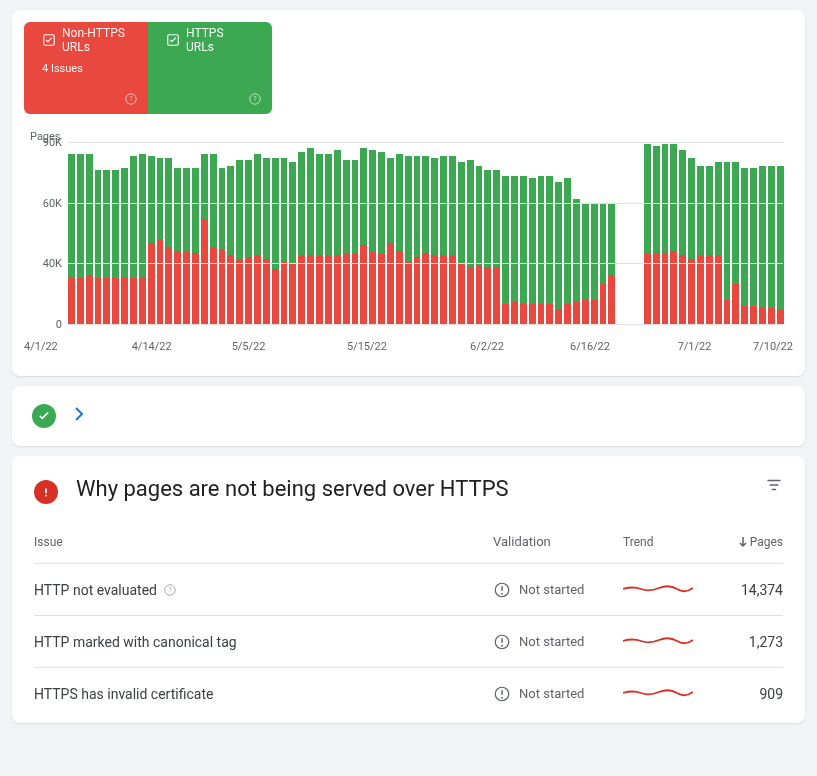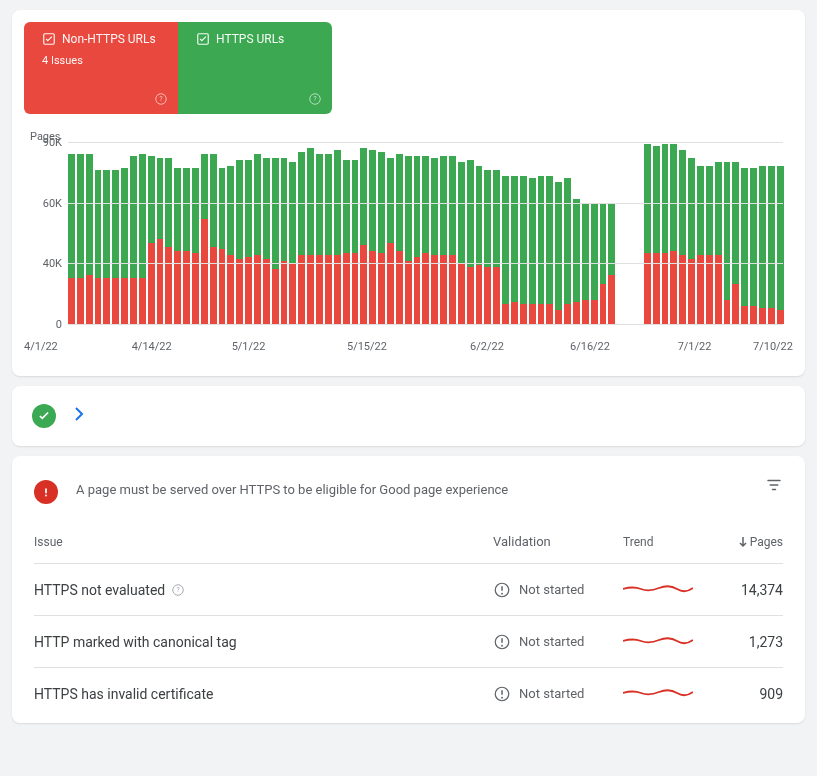--- a/index.html
+++ b/index.html
@@ -1,20 +1,20 @@
 <!DOCTYPE html>
 <html><head>
 <meta charset="utf-8">
 <style>
   * { box-sizing: border-box; margin: 0; padding: 0; }
   body { font-family: 'Roboto', 'Segoe UI', Arial, sans-serif; background: #f1f3f4; width: 817px; }
   .card { background: #fff; border-radius: 8px; margin: 10px 12px; box-shadow: 0 1px 2px rgba(0,0,0,0.1); }
   .chart-card { padding: 12px 12px 20px 12px; }
   .stat-tabs { display: flex; gap: 0px; margin-bottom: 20px; }
-  .stat-tab { padding: 10px 18px 14px 18px; color: #fff; width: 154px; min-height: 92px; position: relative; }
+  .stat-tab { padding: 4px 18px 14px 18px; color: #fff; width: 124px; min-height: 92px; position: relative; }
   .stat-tab.red { background: #e8483e; border-top-left-radius: 6px; border-bottom-left-radius: 6px; }
   .stat-tab.green { background: #3ca952; border-top-right-radius: 6px; border-bottom-right-radius: 6px; }
   .stat-head { display: flex; align-items: center; gap: 6px; font-size: 12px; opacity: 0.95; }
   .stat-head svg { width: 14px; height: 14px; flex: 0 0 14px; }
   .stat-value { font-size: 28px; font-weight: 400; margin-top: 6px; letter-spacing: .5px; }
   .stat-issues { font-size: 11px; margin-top: 8px; opacity: 0.95; }
   .help-ic { position: absolute; right: 10px; bottom: 8px; width: 14px; height: 14px; opacity: .7; }
   .chart-area { position: relative; height: 200px; padding-left: 44px; padding-right: 10px; }
   .y-title { position: absolute; left: 6px; top: -4px; font-size: 11px; color: #5f6368; }
   .y-axis { position: absolute; left: 0; top: 8px; bottom: 10px; width: 44px; }
@@ -425,21 +425,21 @@
         </div>
     <div class="grid-line" style="top: 0%;"></div>
         <div class="grid-line" style="top: 33.3333%;"></div>
         <div class="grid-line" style="top: 66.6667%;"></div>
         <div class="grid-line" style="top: 100%;"></div>
       </div>
   </div>
   <div class="x-axis" id="x-axis" style="position: relative; height: 16px;">
       <span class="x-tick" style="position: absolute; left: 0%;">4/1/22</span>
       <span class="x-tick" style="position: absolute; left: 14%;">4/14/22</span>
-      <span class="x-tick" style="position: absolute; left: 27%;">5/1/22</span>
+      <span class="x-tick" style="position: absolute; left: 27%;">5/5/22</span>
       <span class="x-tick" style="position: absolute; left: 42%;">5/15/22</span>
       <span class="x-tick" style="position: absolute; left: 58%;">6/2/22</span>
       <span class="x-tick" style="position: absolute; left: 71%;">6/16/22</span>
       <span class="x-tick" style="position: absolute; left: 85%;">7/1/22</span>
       <span class="x-tick" style="position: absolute; left: auto; right: 0px;">7/10/22</span>
     </div>
 </div>
 
 <div class="card link-card">
   <span class="ic-circle green">
@@ -456,21 +456,21 @@
 
 <div class="card issues-card">
   <div class="issues-head">
     <span class="ic-circle red" style="margin-top:4px;">
       <svg viewBox="0 0 24 24">
           <path d="M12 6v8" stroke="#fff" stroke-width="3"></path>
           <circle cx="12" cy="18" r="1.6" fill="#fff"></circle>
         </svg>
     </span>
     <div style="flex:1">
-      <div class="issues-sub">A page must be served over HTTPS to be eligible for Good page experience</div>
+      <div class="issues-title">Why pages are not being served over HTTPS</div>
     </div>
     <span class="filter-ic">
       <svg viewBox="0 0 24 24" width="18" height="18">
           <path d="M4 6h16M7 12h10M10 18h4" stroke="#5f6368" stroke-width="2" stroke-linecap="round"></path>
         </svg>
     </span>
   </div>
 
   <div class="issues-table">
     <div class="t-head">
@@ -480,21 +480,21 @@
       <div class="col-pages">
         <svg width="10" height="12" viewBox="0 0 10 12">
             <path d="M5 1v9M2 7l3 3 3-3" fill="none" stroke="#5f6368" stroke-width="1.5"></path>
           </svg>
         <span>Pages</span>
       </div>
     </div>
     <div id="issue-rows">
         <div class="t-row">
           <div class="col-issue">
-            <span>HTTPS not evaluated</span>
+            <span>HTTP not evaluated</span>
             <svg viewBox="0 0 24 24" class="help-inline">
               <circle cx="12" cy="12" r="9" fill="none" stroke="#9aa0a6" stroke-width="1.5"></circle>
               <text x="12" y="16" text-anchor="middle" font-size="11" fill="#9aa0a6">?</text>
             </svg>
           </div>
           <div class="col-val">
             <svg viewBox="0 0 24 24" class="warn-ic">
               <circle cx="12" cy="12" r="9" fill="none" stroke="#5f6368" stroke-width="1.6"></circle>
               <path d="M12 7v6" stroke="#5f6368" stroke-width="2"></path>
               <circle cx="12" cy="17" r="1.2" fill="#5f6368"></circle>

